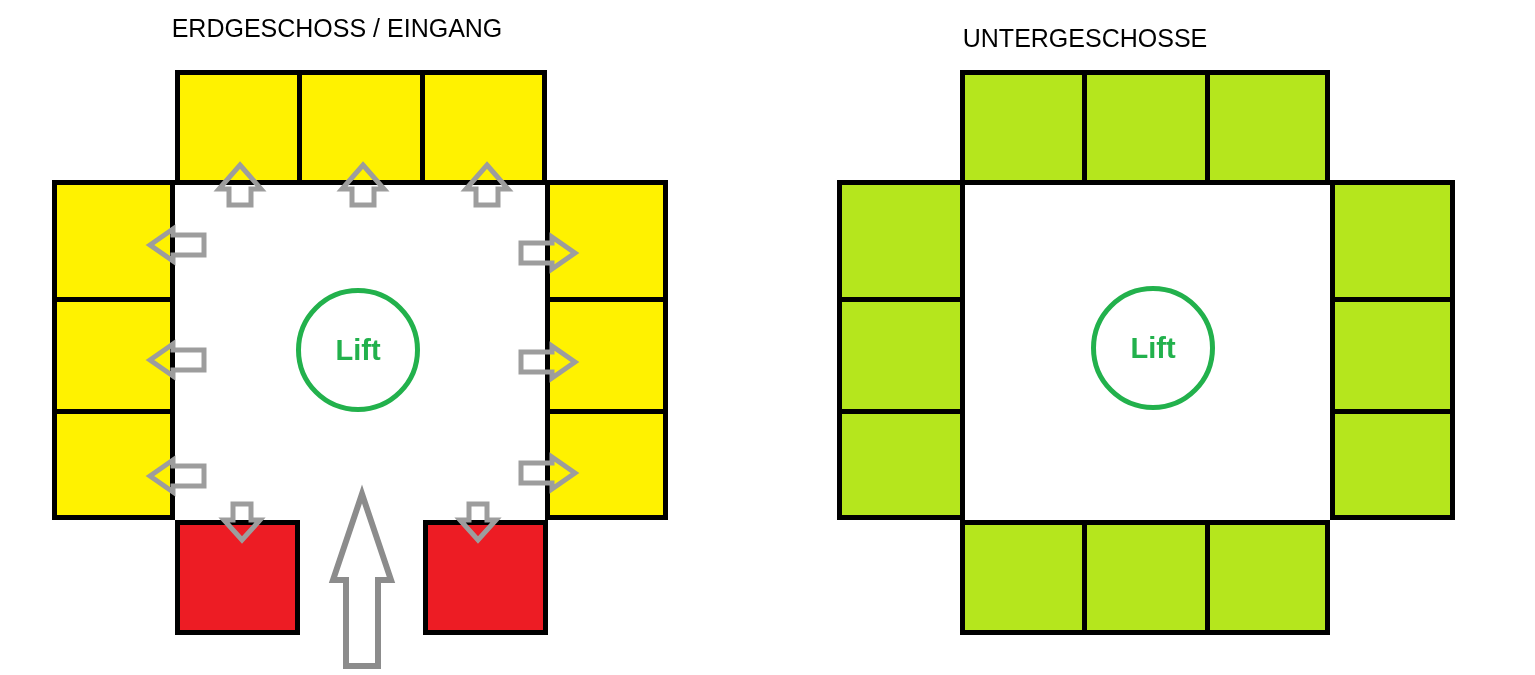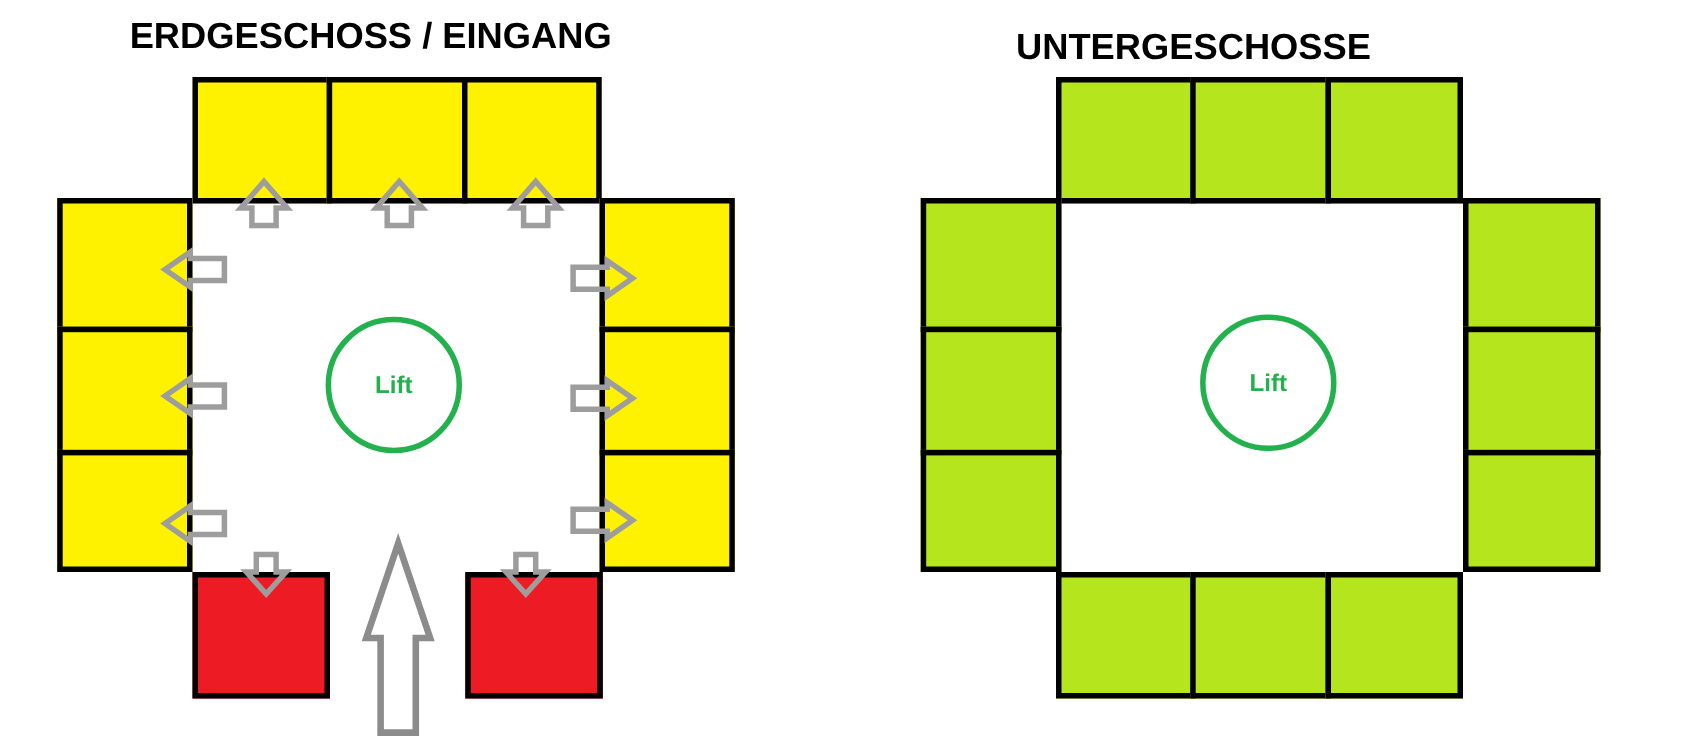--- a/index.html
+++ b/index.html
@@ -16,22 +16,22 @@
   .canvas {
     position: relative;
     width: 1535px;
     height: 675px;
     background: var(--background);
     font-family: "Liberation Sans", sans-serif;
     overflow: hidden;
   }
   .diagram-title {
     position: absolute;
-    font-size: 33px;
-    font-weight: bold;
+    font-size: 25px;
+    font-weight: normal;
     color: var(--outline-black);
     text-align: center;
     white-space: nowrap;
     letter-spacing: 0px;
   }
   .room {
     position: absolute;
     box-sizing: border-box;
     border: 5px solid var(--outline-black);
   }
@@ -44,21 +44,21 @@
     border: 5px solid var(--lift-green);
     border-radius: 50%;
     display: flex;
     align-items: center;
     justify-content: center;
     background: transparent;
   }
   .lift-label {
     color: var(--lift-green);
     font-weight: bold;
-    font-size: 22px;
+    font-size: 29px;
   }
   .arrow { position: absolute; overflow: visible; }
   .arrow path {
     fill: none;
     stroke: var(--arrow-gray);
     stroke-width: 5;
     stroke-linejoin: miter;
   }
   .arrow.entrance path {
     stroke: var(--entrance-arrow-gray);

